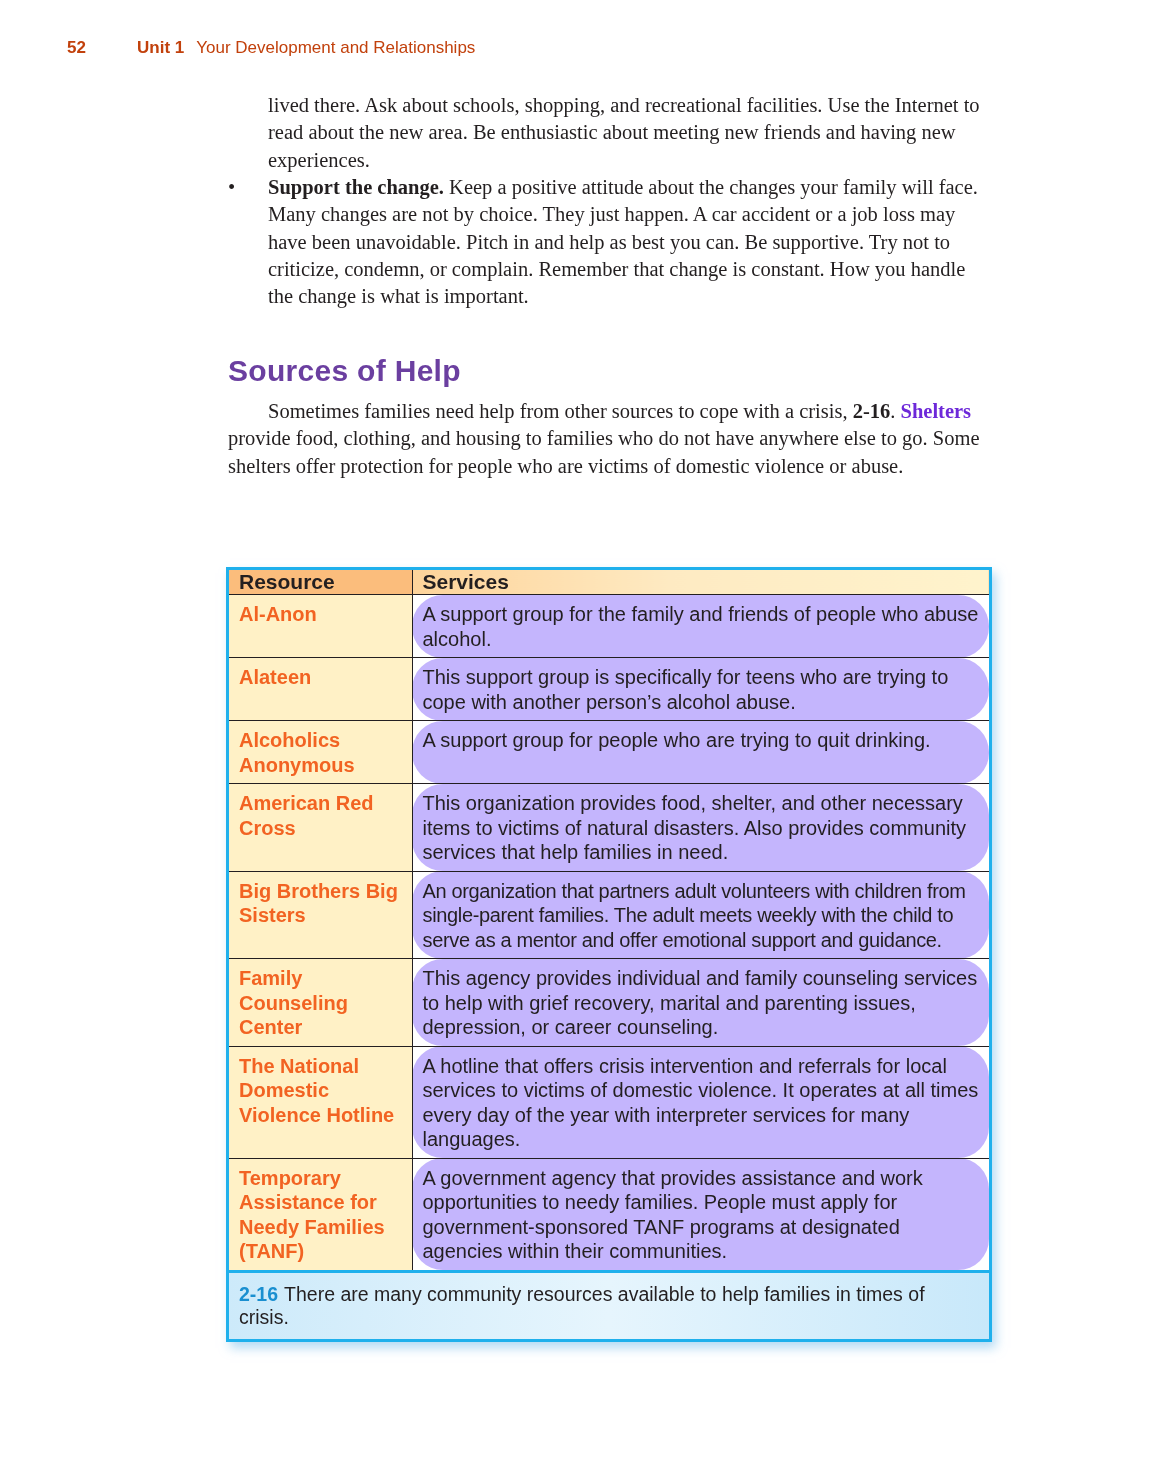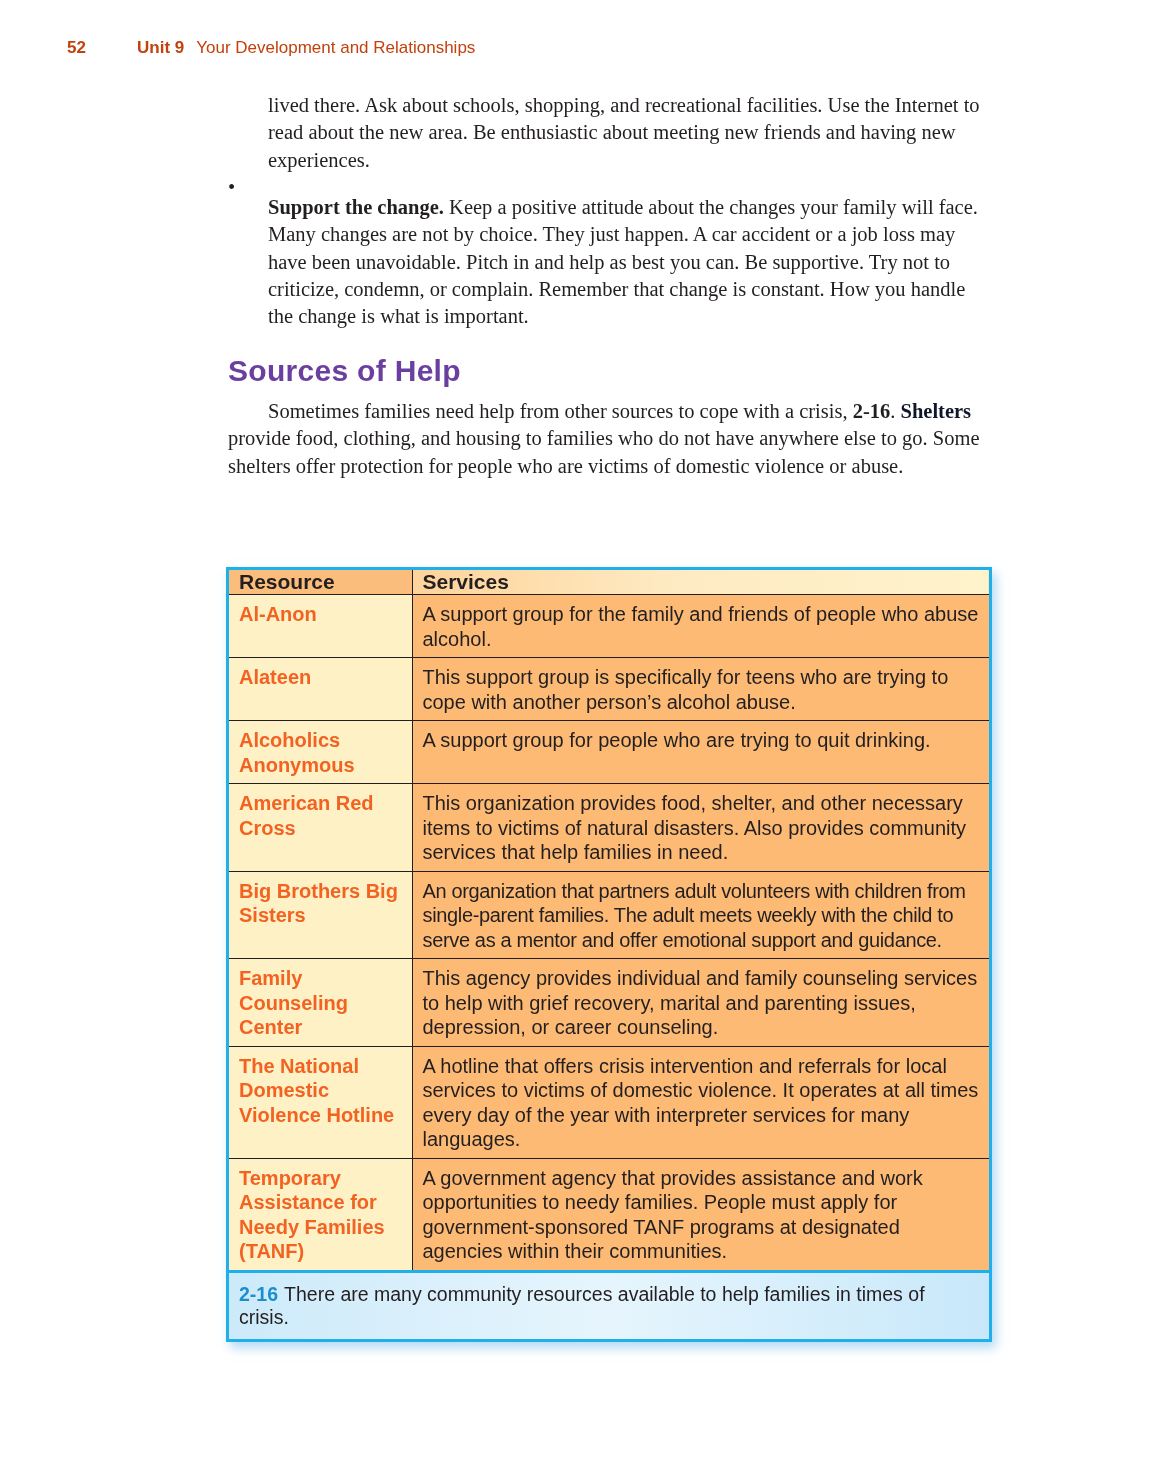--- a/index.html
+++ b/index.html
@@ -10,30 +10,30 @@
     display: flex; align-items: baseline;
   }
   .running-head .pg { font-weight: bold; width: 70px; }
   .running-head .unit { font-weight: bold; margin-right: 12px; }
   .body-text {
     font-family: "Liberation Serif", serif; font-size: 20.5px; line-height: 27.3px; color: #231f20;
   }
   .cont-block { position: absolute; top: 92px; left: 268px; width: 720px; }
   .bullet-item { position: absolute; top: 174px; left: 228px; width: 760px; }
   .bullet-item .dot { position: absolute; left: 0; top: 0; width: 40px; }
-  .bullet-item .txt { margin-left: 40px; margin-top: 20px; }
+  .bullet-item .txt { margin-left: 40px; }
   .bold { font-weight: bold; }
   .section-heading {
     position: absolute; top: 354px; left: 228px;
     font-family: "Liberation Sans", sans-serif; font-weight: bold; font-size: 30px;
     color: #6b3fa0; letter-spacing: 0.3px;
   }
   .intro-para { position: absolute; top: 398px; left: 228px; width: 760px; }
   .intro-para .indent { display: inline-block; width: 40px; }
-  .term { color: #0f172a; font-weight: bold; }
+  .term { color: #6d28d9; font-weight: bold; }
 
   .figure {
     position: absolute; top: 567px; left: 226px; width: 760px;
     border: 3px solid #1fb0ec; background: #fff;
     box-shadow: 4px 6px 10px rgba(120, 190, 235, 0.55);
     font-family: "Liberation Sans", sans-serif;
   }
   .fig-title {
     height: 43px; display: flex; align-items: center; justify-content: center;
     background: linear-gradient(180deg, #5cc5f2 0%, #86d5f6 60%, #6ccbf4 100%);
@@ -47,35 +47,35 @@
     height: 21px; padding: 0 10px; border-bottom: 1.5px solid #231f20;
   }
   th.h1 { background: #fbbd7c; border-right: 1.5px solid #231f20; }
   th.h2 { background: linear-gradient(90deg, #fdd39a 0%, #feeac2 45%, #fff3cc 100%); }
   td {
     vertical-align: top; font-size: 20px; line-height: 24.5px; color: #231f20;
     padding: 7px 10px 6px 10px; border-bottom: 1.5px solid #231f20;
   }
   tr:last-child td { border-bottom: none; }
   td.res { background: #fff1c6; color: #f26322; font-weight: bold; border-right: 1.5px solid #231f20; }
-  td.svc { background: #fdba74; }
+  td.svc { background: #c4b5fd; border-radius: 31px; }
   td.svc.tight { letter-spacing: -0.35px; }
   .caption {
     border-top: 3px solid #1fb0ec;
     background: linear-gradient(90deg, #cdeafa 0%, #e6f5fd 50%, #c8e8fa 100%);
     padding: 10px 10px 10px 10px; font-size: 19.5px; color: #231f20;
   }
   .caption .num { color: #1a8fd0; font-weight: bold; margin-right: 6px; }
 </style>
 </head>
 <body>
 
 <div class="running-head">
   <span class="pg">52</span>
-  <span class="unit">Unit 9</span>
+  <span class="unit">Unit 1</span>
   <span>Your Development and Relationships</span>
 </div>
 
 <div class="cont-block body-text">lived there. Ask about schools, shopping, and recreational facilities. Use the Internet to read about the new area. Be enthusiastic about meeting new friends and having new experiences.</div>
 
 <div class="bullet-item body-text">
   <span class="dot">•</span>
   <div class="txt"><span class="bold">Support the change.</span><span> Keep a positive attitude about the changes your family will face. Many changes are not by choice. They just happen. A car accident or a job loss may have been unavoidable. Pitch in and help as best you can. Be supportive. Try not to criticize, condemn, or complain. Remember that change is constant. How you handle the change is what is important.</span></div>
 </div>
 

